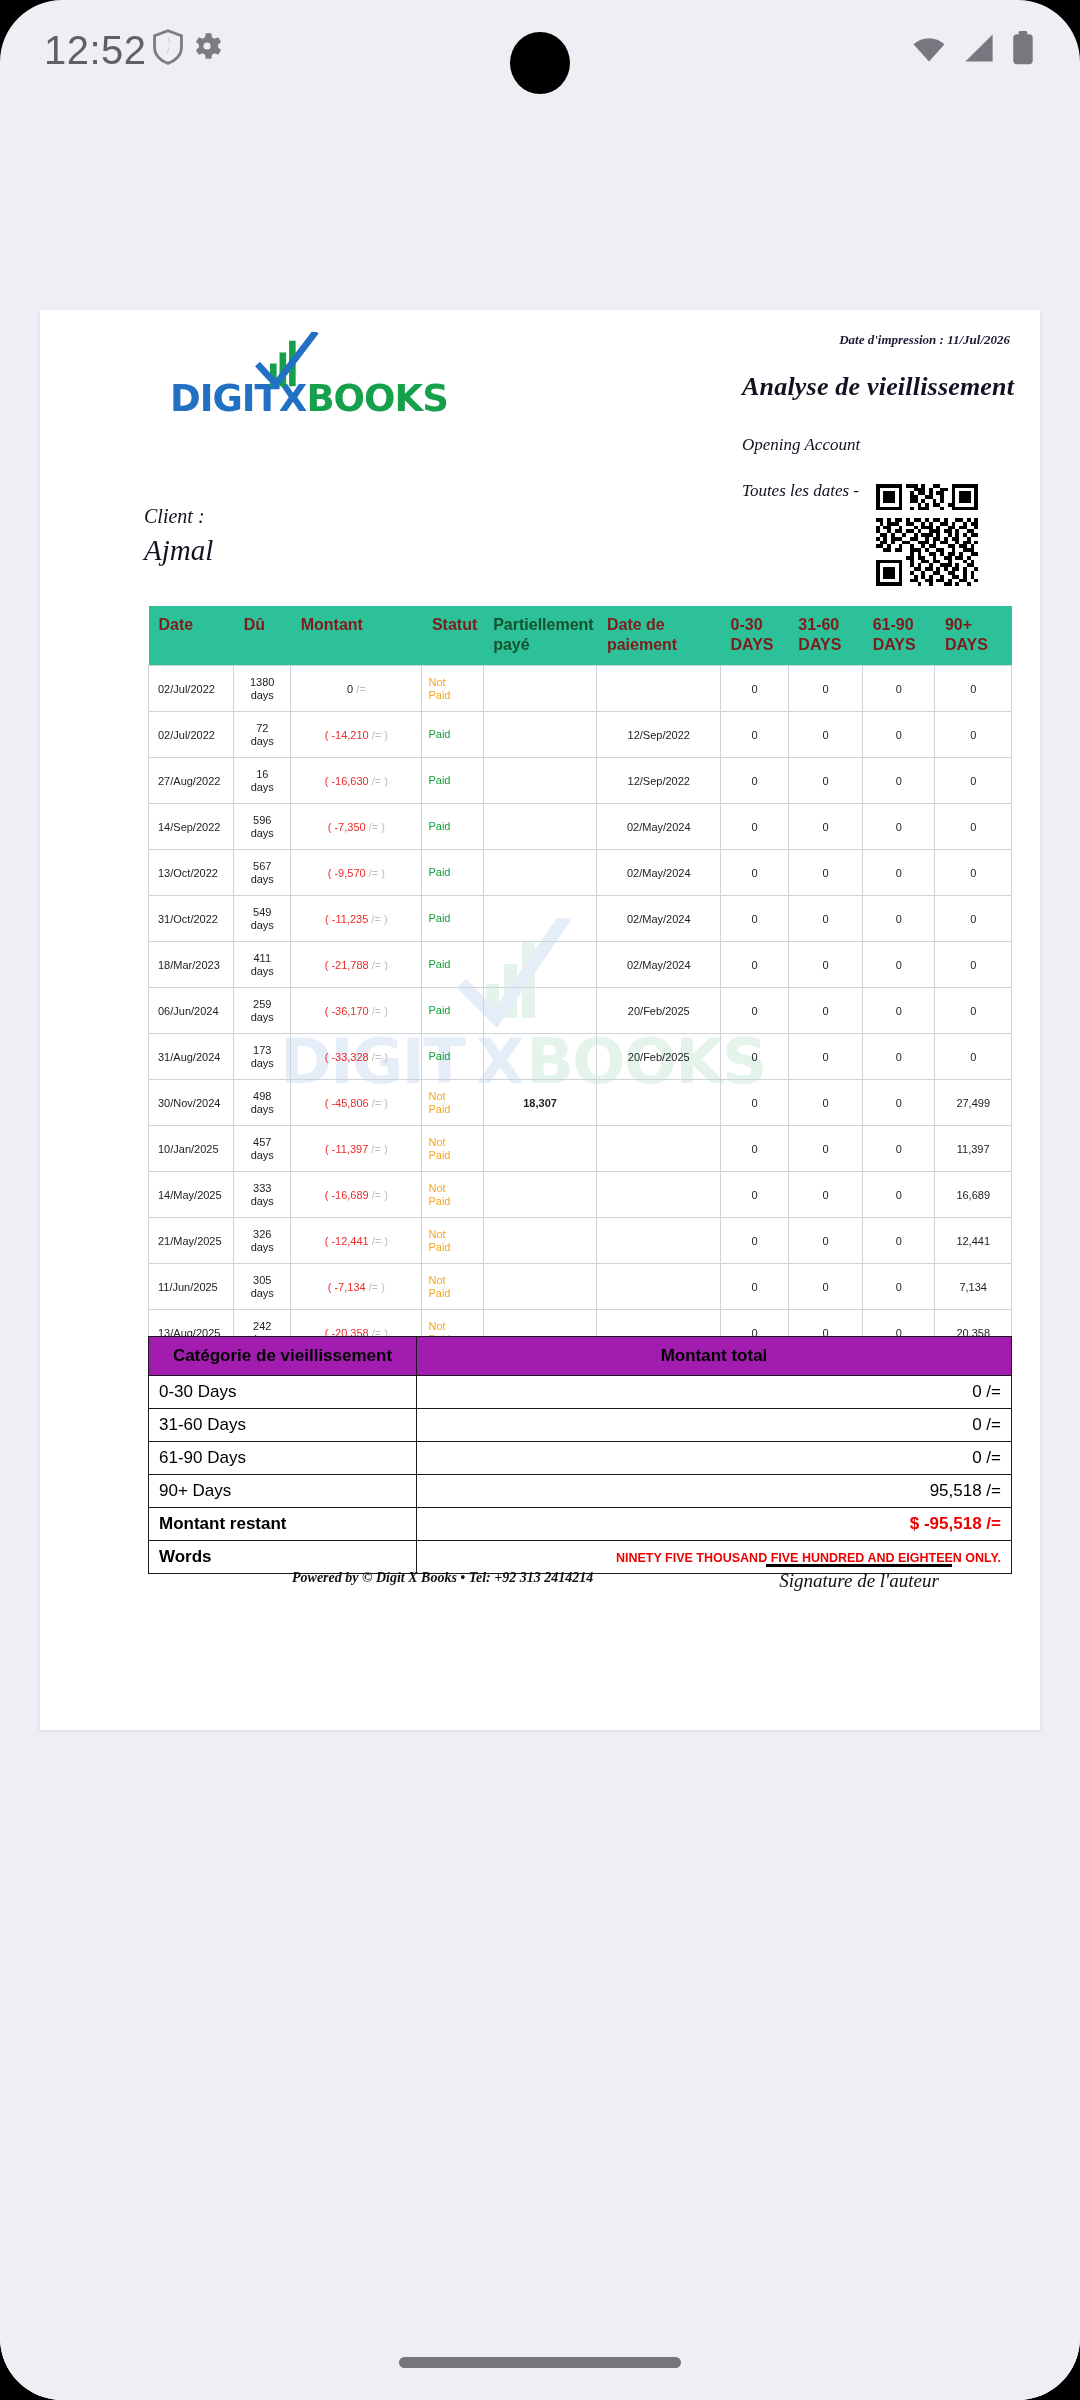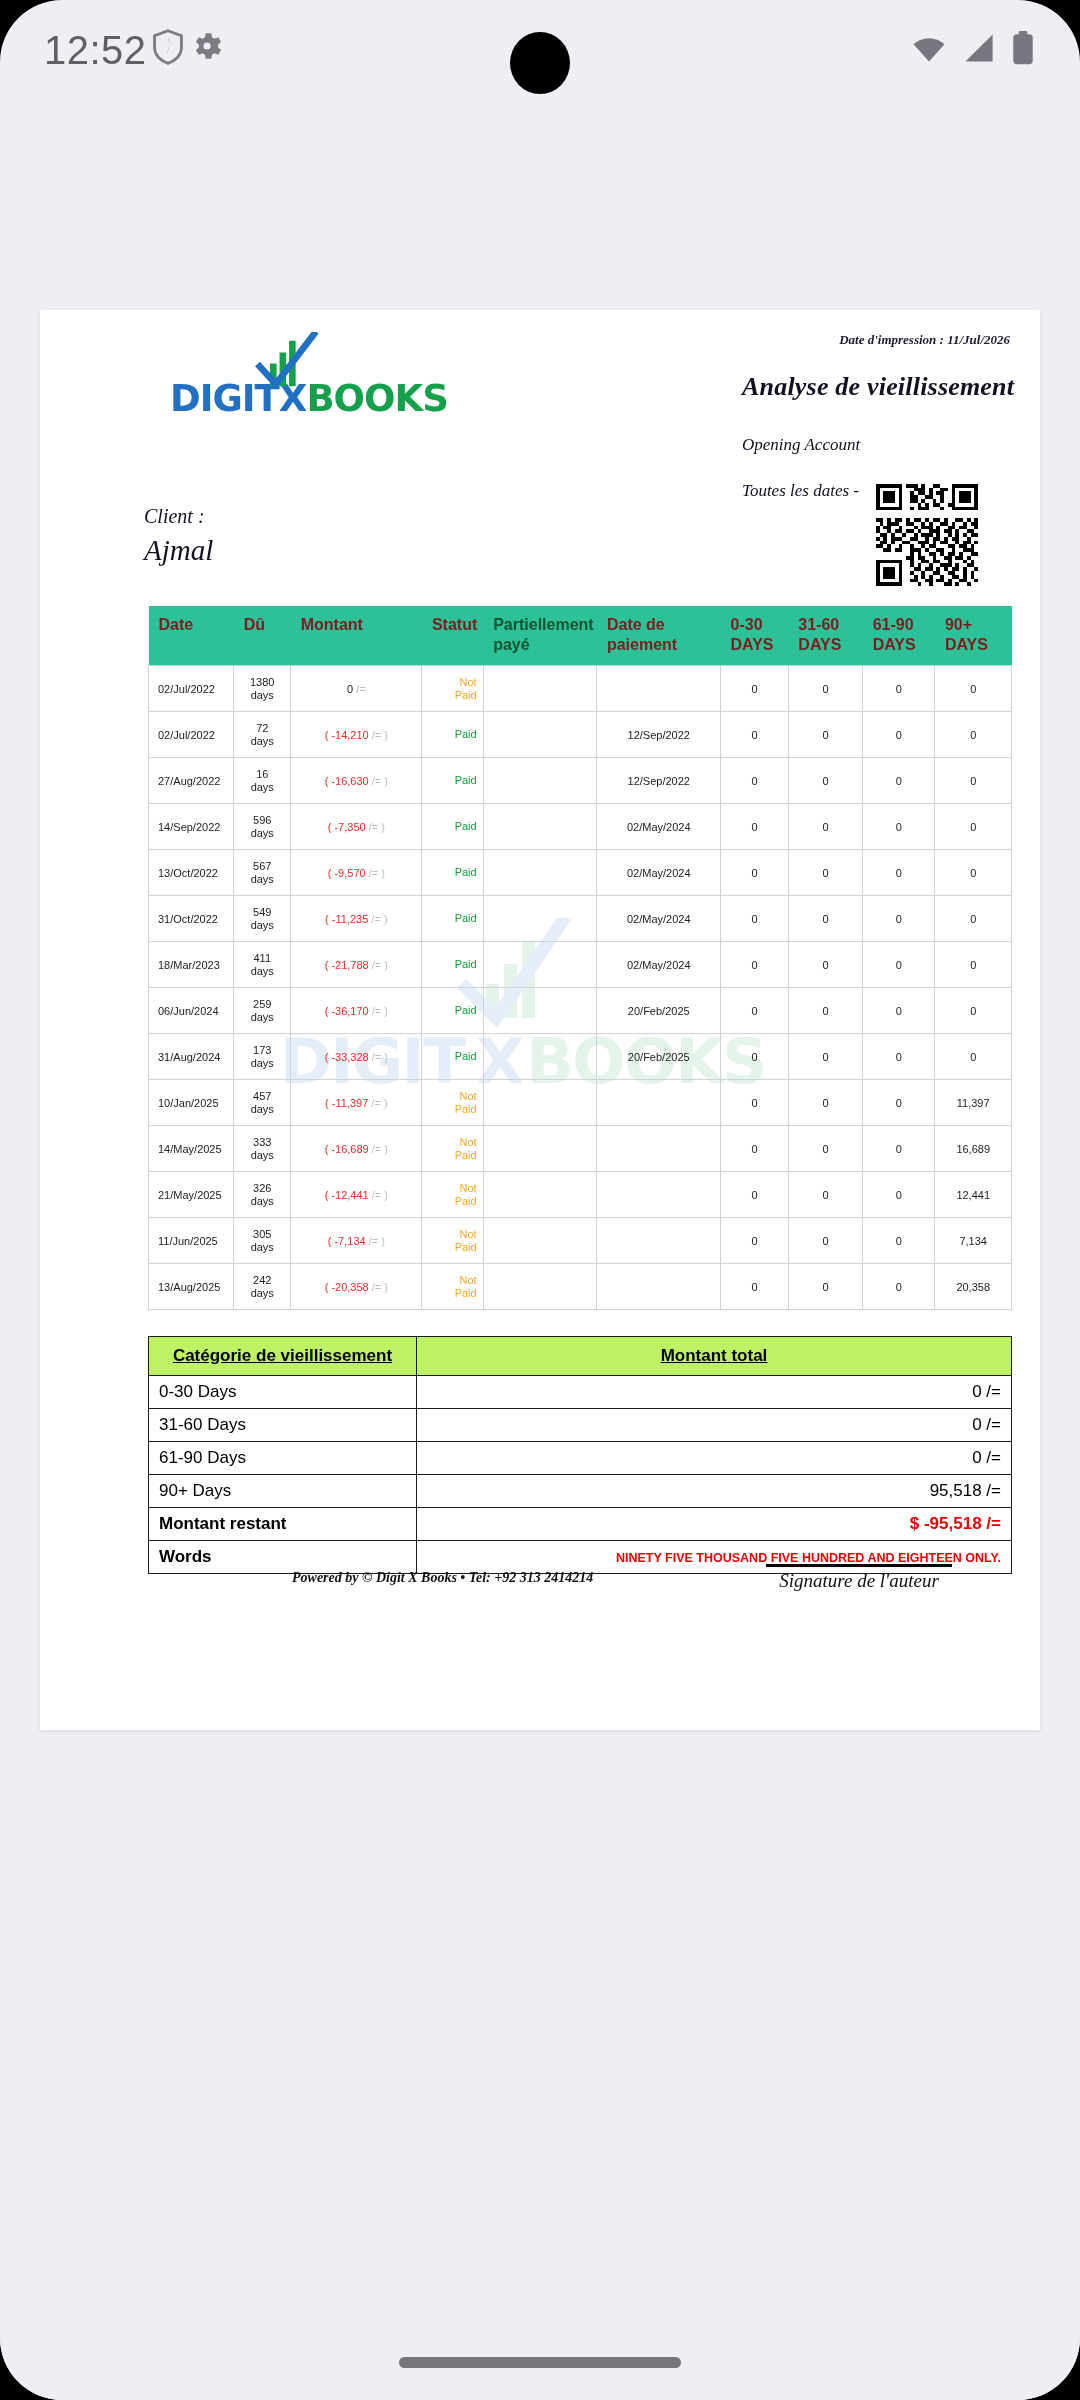--- a/index.html
+++ b/index.html
@@ -190,21 +190,21 @@
     font-size: 11px;
     color: #222;
     padding: 7px 6px;
     vertical-align: middle;
     height: 46px;
     background: transparent;
   }
   .c-date   { text-align: left;  padding-left: 9px !important; white-space: nowrap; }
   .c-due    { text-align: center; line-height: 1.18; }
   .c-amount { text-align: center; }
-  .c-status { text-align: right; font-size: 13px; line-height: 1.18; }
+  .c-status { text-align: left; font-size: 13px; line-height: 1.18; }
   .c-partial{ text-align: center; font-size: 14px; color: #119a3d; font-weight: bold; }
   .c-paydate{ text-align: center; white-space: nowrap; }
   .c-bucket { text-align: center; font-size: 13px; color: #333; }
 
   .amt-neg { color: #ec2a2a; white-space: nowrap; }
   .amt-zero { color: #222; }
   .slash { color: #b9bfc4; }
   .st-paid { color: #13a03a; }
   .st-notpaid { color: #f5a623; }
 
@@ -212,28 +212,27 @@
   #summary-table {
     position: absolute;
     left: 108px;
     top: 1026px;
     width: 864px;
     border-collapse: collapse;
     table-layout: fixed;
     font-family: "Liberation Sans", sans-serif;
   }
   #summary-table th {
-    background: #bef264;
+    background: #a21caf;
     color: #000;
     font-size: 17px;
     font-weight: bold;
     text-align: center;
     padding: 9px 6px;
     border: 1px solid #1a1a1a;
-    text-decoration: underline;
   }
   #summary-table td {
     border: 1px solid #1a1a1a;
     font-size: 17px;
     padding: 6px 10px;
     height: 30px;
     color: #000;
   }
   td.sum-label { text-align: left; }
   td.sum-value { text-align: right; }
@@ -689,20 +688,32 @@
                 <td class="c-amount"><span class="amt-neg">( -33,328 <span class="slash">/= )</span></span></td>
                 <td class="c-status"><span class="st-paid">Paid</span></td>
                 <td class="c-partial"></td>
                 <td class="c-paydate">20/Feb/2025</td>
                 <td class="c-bucket">0</td>
                 <td class="c-bucket">0</td>
                 <td class="c-bucket">0</td>
                 <td class="c-bucket">0</td>
               </tr>
               <tr>
+                <td class="c-date">30/Nov/2024</td>
+                <td class="c-due">498<br>days</td>
+                <td class="c-amount"><span class="amt-neg">( -45,806 <span class="slash">/= )</span></span></td>
+                <td class="c-status"><span class="st-notpaid">Not<br>Paid</span></td>
+                <td class="c-partial">18,307</td>
+                <td class="c-paydate"></td>
+                <td class="c-bucket">0</td>
+                <td class="c-bucket">0</td>
+                <td class="c-bucket">0</td>
+                <td class="c-bucket">27,499</td>
+              </tr>
+              <tr>
                 <td class="c-date">10/Jan/2025</td>
                 <td class="c-due">457<br>days</td>
                 <td class="c-amount"><span class="amt-neg">( -11,397 <span class="slash">/= )</span></span></td>
                 <td class="c-status"><span class="st-notpaid">Not<br>Paid</span></td>
                 <td class="c-partial"></td>
                 <td class="c-paydate"></td>
                 <td class="c-bucket">0</td>
                 <td class="c-bucket">0</td>
                 <td class="c-bucket">0</td>
                 <td class="c-bucket">11,397</td>

